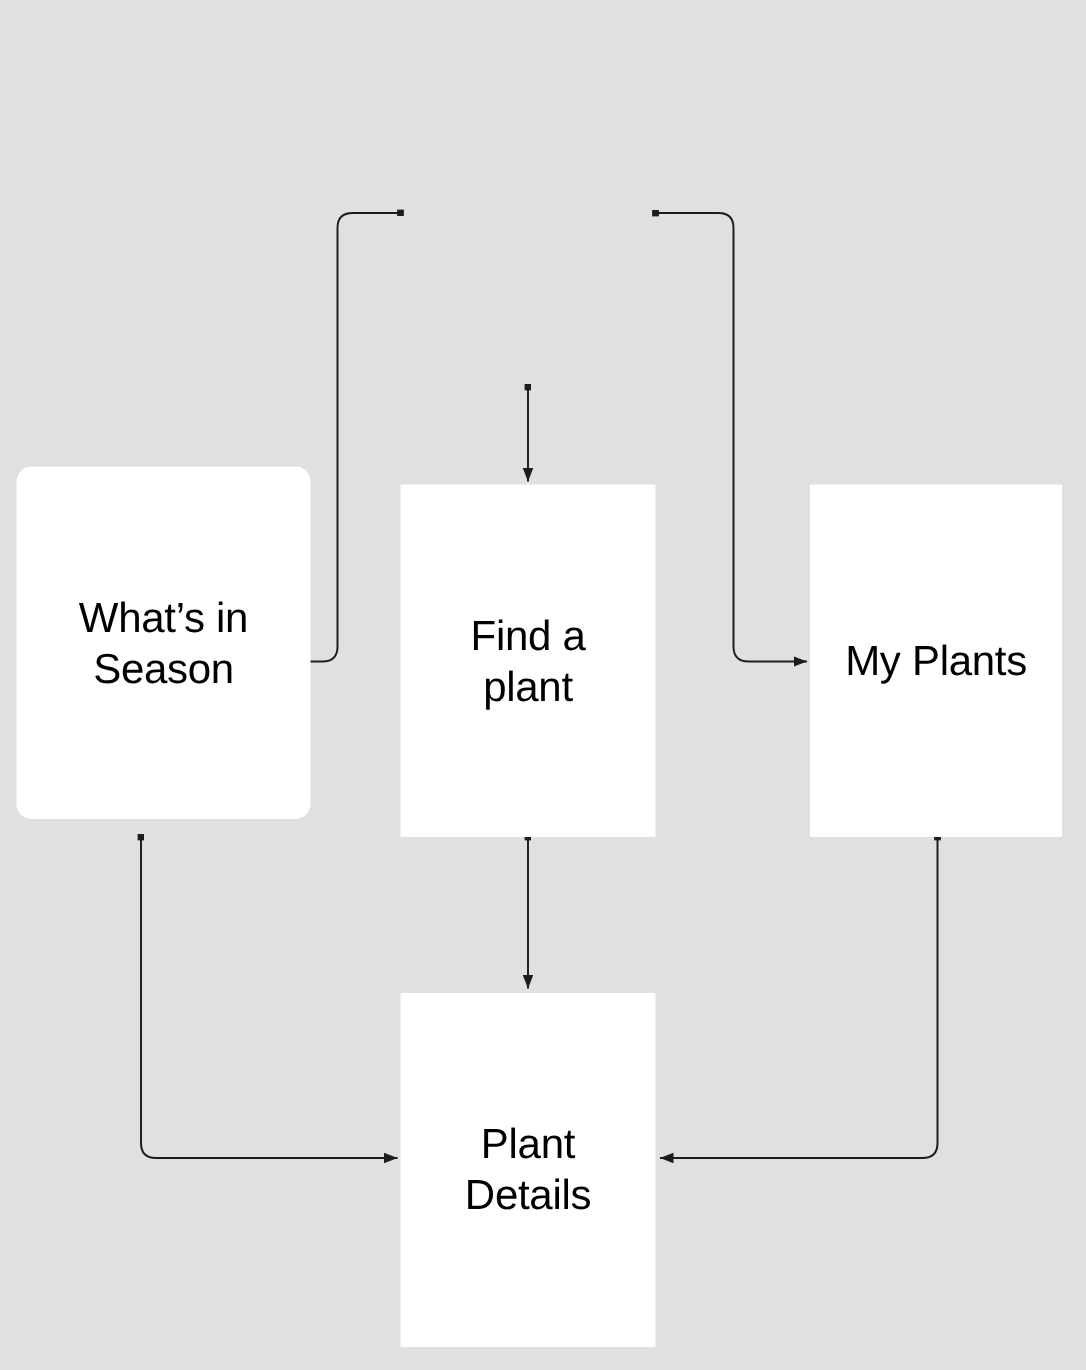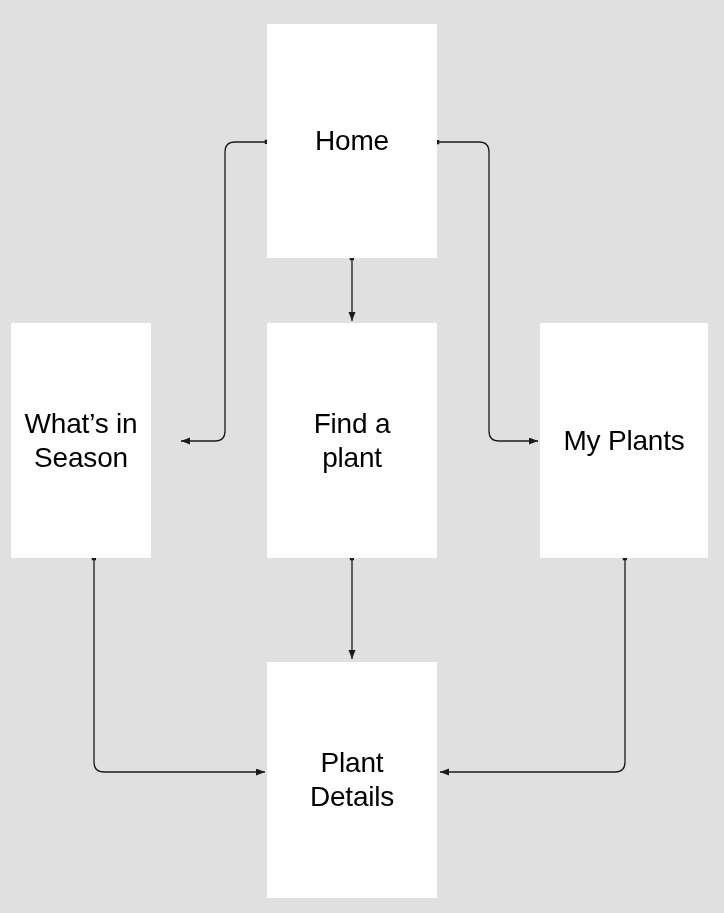--- a/index.html
+++ b/index.html
@@ -36,21 +36,21 @@
     text-align: center;
   }
   .node-label {
     white-space: pre-line;
     font-size: 28px;
     line-height: 34px;
     color: #000000;
     letter-spacing: -0.2px;
   }
   .node-home          { left: 267px; top: 24px;  width: 170px; height: 234px; }
-  .node-whats-in-season { left: 11px;  top: 323px; width: 140px; height: 235px; }
+  .node-whats-in-season { left: 11px;  top: 311px; width: 196px; height: 235px; border-radius: 10px; }
   .node-find-a-plant  { left: 267px; top: 323px; width: 170px; height: 235px; }
   .node-my-plants     { left: 540px; top: 323px; width: 168px; height: 235px; }
   .node-plant-details { left: 267px; top: 662px; width: 170px; height: 236px; }
 </style>
 </head>
 <body>
 
 <div id="canvas">
 
   <svg id="edges" viewBox="0 0 724 913" xmlns="http://www.w3.org/2000/svg">
@@ -69,23 +69,20 @@
 
     <path class="connector" d="M 352 258 V 321" marker-start="url(#sq)" marker-end="url(#arrow)"></path>
 
     <path class="connector" d="M 352 558 V 659" marker-start="url(#sq)" marker-end="url(#arrow)"></path>
 
     <path class="connector" d="M 94 558 V 762 Q 94 772 104 772 H 265" marker-start="url(#sq)" marker-end="url(#arrow)"></path>
 
     <path class="connector" d="M 625 558 V 762 Q 625 772 615 772 H 440" marker-start="url(#sq)" marker-end="url(#arrow)"></path>
   </svg>
 
-  <div class="node node-home">
-    <span class="node-label">Home</span>
-  </div>
 
   <div class="node node-whats-in-season">
     <span class="node-label">What’s in
 Season</span>
   </div>
 
   <div class="node node-my-plants">
     <span class="node-label">My Plants</span>
   </div>
 

